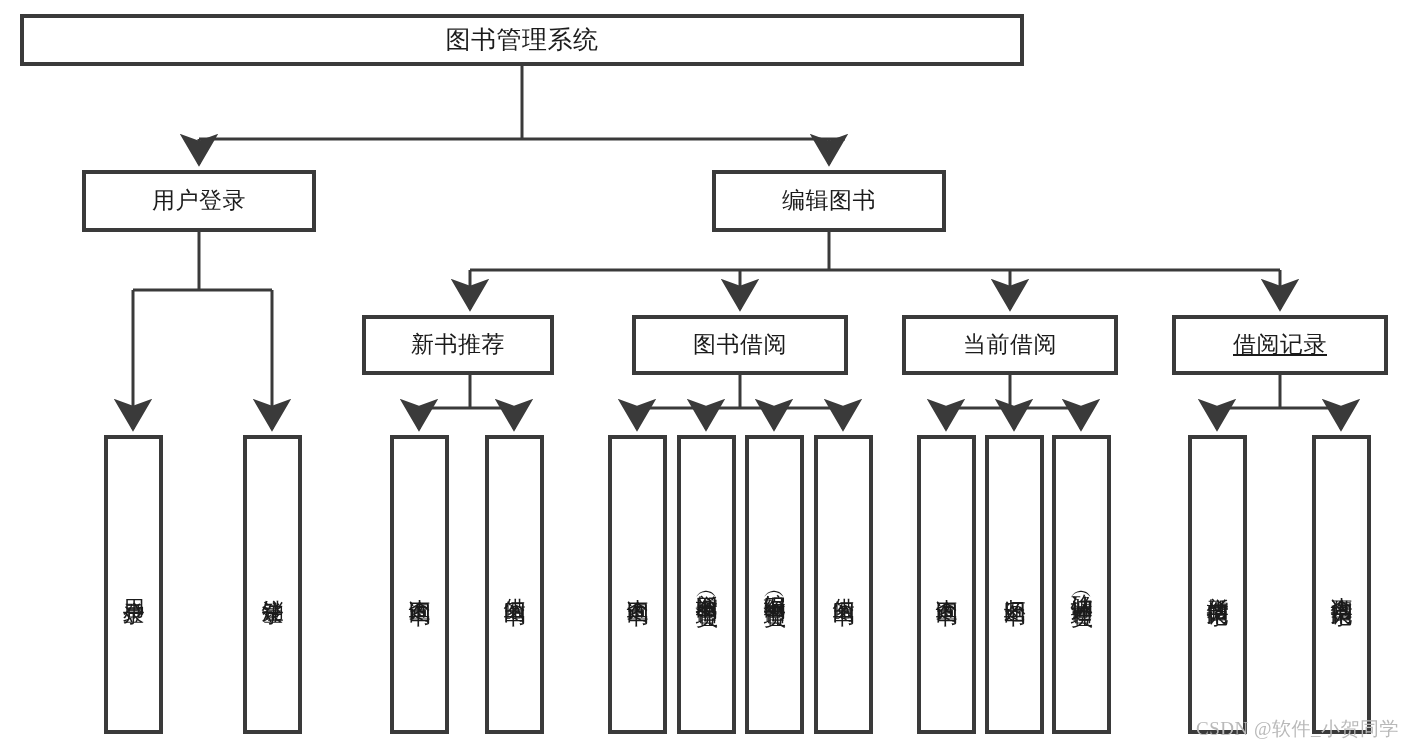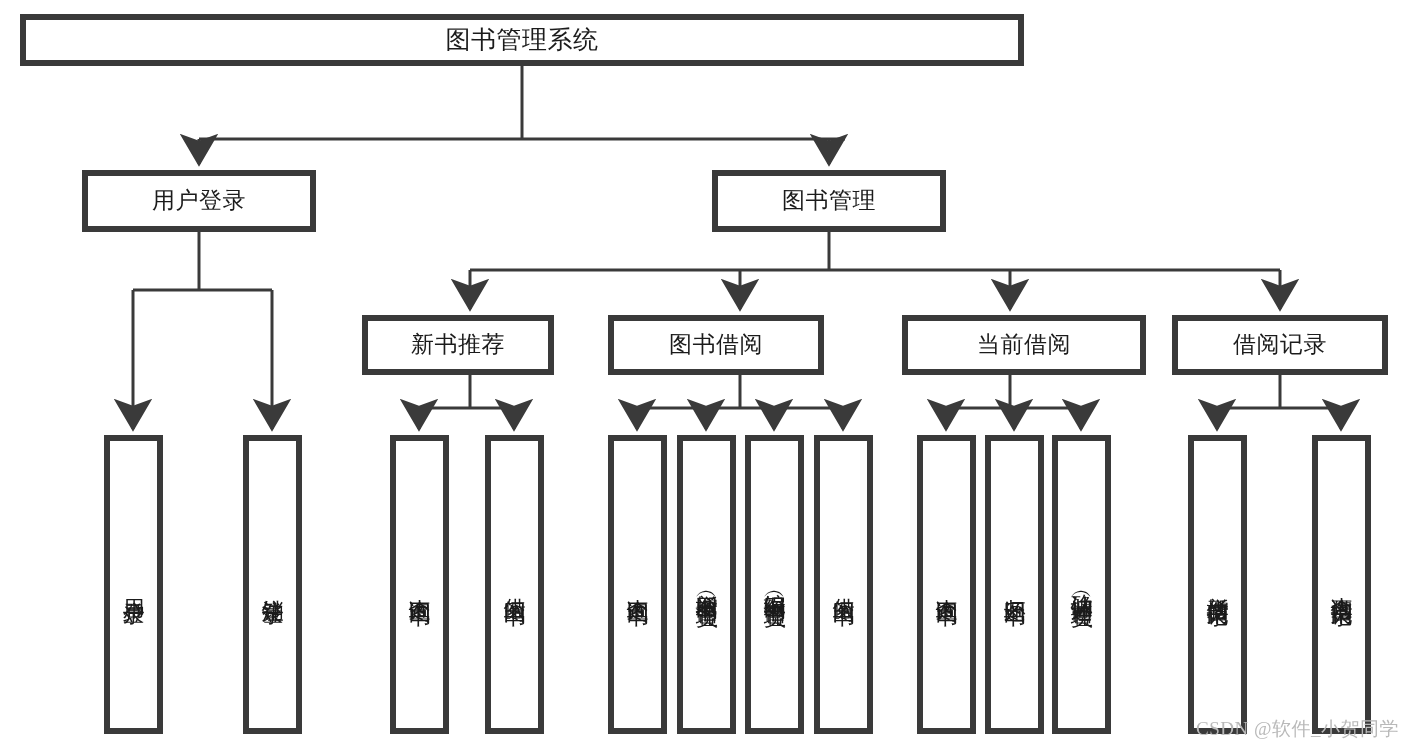--- a/index.html
+++ b/index.html
@@ -23,21 +23,21 @@
     left: 0;
     top: 0;
     width: 1405px;
     height: 747px;
     pointer-events: none;
   }
   .node {
     position: absolute;
     box-sizing: border-box;
     background: #ffffff;
-    border: 6px solid #a21caf;
+    border: 4px solid #a21caf;
     display: flex;
     align-items: center;
     justify-content: center;
     text-align: left;
     color: #1b1b1b;
     z-index: 2;
   }
   .node-label {
     display: block;
     line-height: 1.18;
@@ -131,34 +131,34 @@
 
   <div class="node root" id="node-root" style="left: 20px; top: 14px; width: 1004px; height: 52px; border-color: rgb(58, 58, 58); background: rgb(255, 255, 255); color: rgb(27, 27, 27);">
     <span class="node-label">图书管理系统</span>
   </div>
 
   <div id="nodes-level2">
       <div class="node branch" style="left: 82px; top: 170px; width: 234px; height: 62px; border-color: rgb(58, 58, 58); background: rgb(255, 255, 255); color: rgb(27, 27, 27);">
         <span class="node-label">用户登录</span>
       </div>
       <div class="node branch" style="left: 712px; top: 170px; width: 234px; height: 62px; border-color: rgb(58, 58, 58); background: rgb(255, 255, 255); color: rgb(27, 27, 27);">
-        <span class="node-label">图书管理</span>
+        <span class="node-label">编辑图书</span>
       </div>
     </div>
   <div id="nodes-level3">
       <div class="node branch" style="left: 362px; top: 315px; width: 192px; height: 60px; border-color: rgb(58, 58, 58); background: rgb(255, 255, 255); color: rgb(27, 27, 27);">
         <span class="node-label">新书推荐</span>
       </div>
-      <div class="node branch" style="left: 608px; top: 315px; width: 216px; height: 60px; border-color: rgb(58, 58, 58); background: rgb(255, 255, 255); color: rgb(27, 27, 27);">
+      <div class="node branch" style="left: 632px; top: 315px; width: 216px; height: 60px; border-color: rgb(58, 58, 58); background: rgb(255, 255, 255); color: rgb(27, 27, 27);">
         <span class="node-label">图书借阅</span>
       </div>
-      <div class="node branch" style="left: 902px; top: 315px; width: 244px; height: 60px; border-color: rgb(58, 58, 58); background: rgb(255, 255, 255); color: rgb(27, 27, 27);">
+      <div class="node branch" style="left: 902px; top: 315px; width: 216px; height: 60px; border-color: rgb(58, 58, 58); background: rgb(255, 255, 255); color: rgb(27, 27, 27);">
         <span class="node-label">当前借阅</span>
       </div>
-      <div class="node branch" style="left: 1172px; top: 315px; width: 216px; height: 60px; border-color: rgb(58, 58, 58); background: rgb(255, 255, 255); color: rgb(27, 27, 27);">
+      <div class="node branch" style="left: 1172px; top: 315px; width: 216px; height: 60px; border-color: rgb(58, 58, 58); background: rgb(255, 255, 255); color: rgb(27, 27, 27); text-decoration: underline;">
         <span class="node-label">借阅记录</span>
       </div>
     </div>
   <div id="nodes-leaves">
       <div class="node leaf" style="left: 104px; top: 435px; width: 59px; height: 299px; border-color: rgb(58, 58, 58); background: rgb(255, 255, 255); color: rgb(27, 27, 27);">
         <span class="node-label">用户登录</span>
       </div>
       <div class="node leaf" style="left: 243px; top: 435px; width: 59px; height: 299px; border-color: rgb(58, 58, 58); background: rgb(255, 255, 255); color: rgb(27, 27, 27);">
         <span class="node-label">注销登录</span>
       </div>

